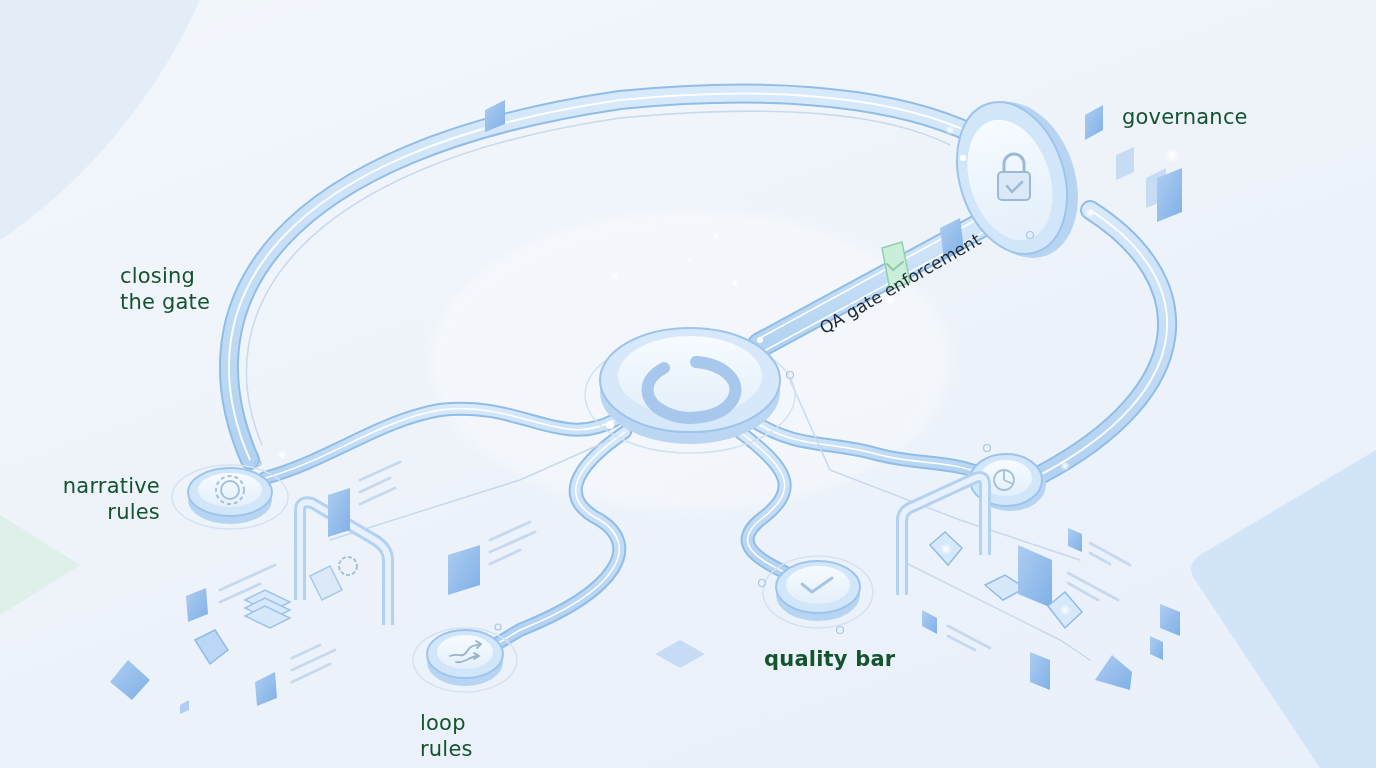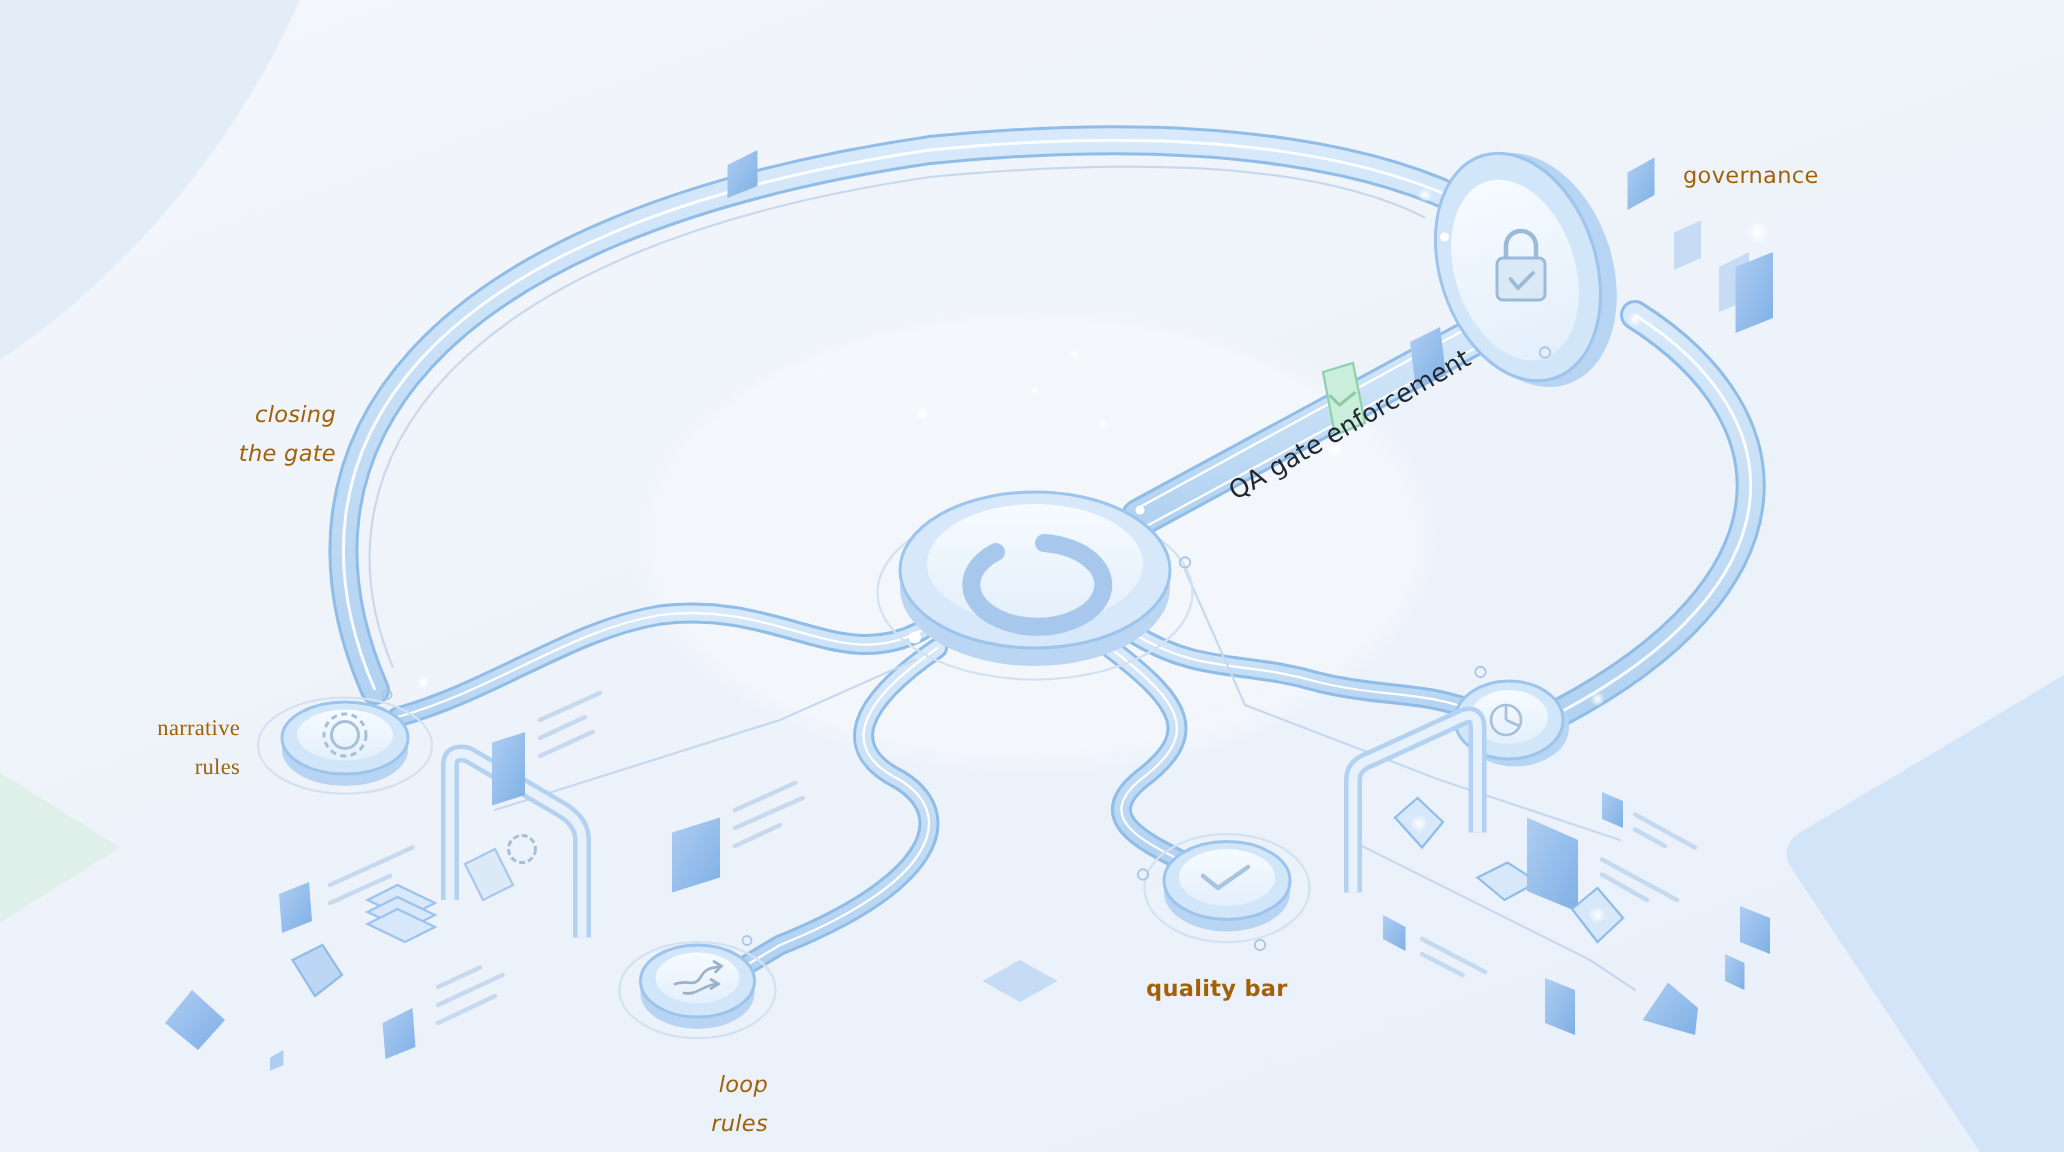--- a/index.html
+++ b/index.html
@@ -3,25 +3,25 @@
   <meta charset="utf-8">
   <style>
     html, body { margin: 0; padding: 0; }
     body {
       width: 1376px; height: 768px; overflow: hidden; position: relative;
       background: linear-gradient(160deg, #f3f7fc 0%, #eef3fa 45%, #e8f0fa 100%);
       font-family: "Liberation Sans", "DejaVu Sans", sans-serif;
     }
     #stage { position: absolute; left: 0; top: 0; width: 1376px; height: 768px; }
     .label {
-      position: absolute; color: #a16207; font-size: 15px; line-height: 26px;
+      position: absolute; color: #14532d; font-size: 21px; line-height: 26px;
       font-family: "DejaVu Sans", "Liberation Sans", sans-serif; letter-spacing: 0.2px;
     }
-    .label.center { text-align: right; font-style: italic; }
-    .label.right { text-align: right; font-family: Liberation Serif, serif; }
+    .label.center { text-align: left; }
+    .label.right { text-align: right; }
     .label span { display: block; }
     #label-qa {
       position: absolute; left: 826px; top: 318px; font-size: 17px; color: #1f2630;
       transform: rotate(-30deg); transform-origin: left bottom; white-space: nowrap;
       font-family: "DejaVu Sans", "Liberation Sans", sans-serif;
     }
   </style>
 </head>
 <body>
 

